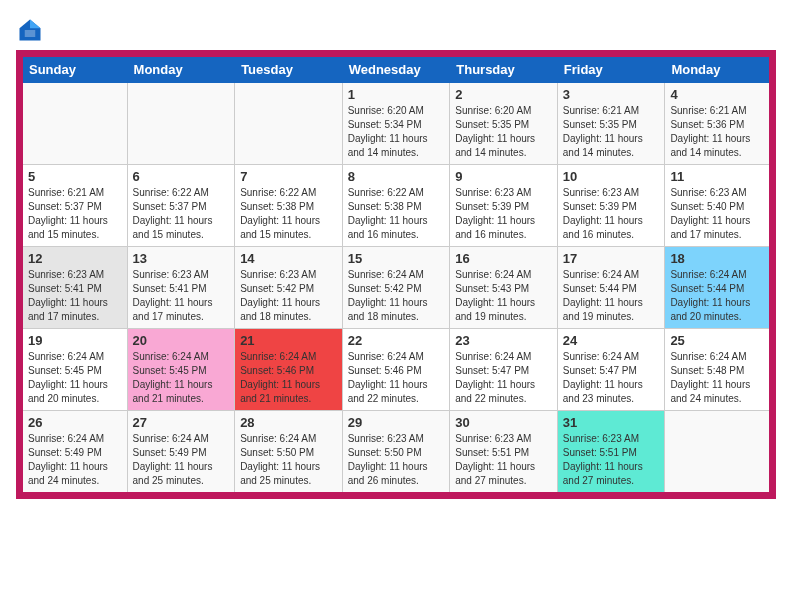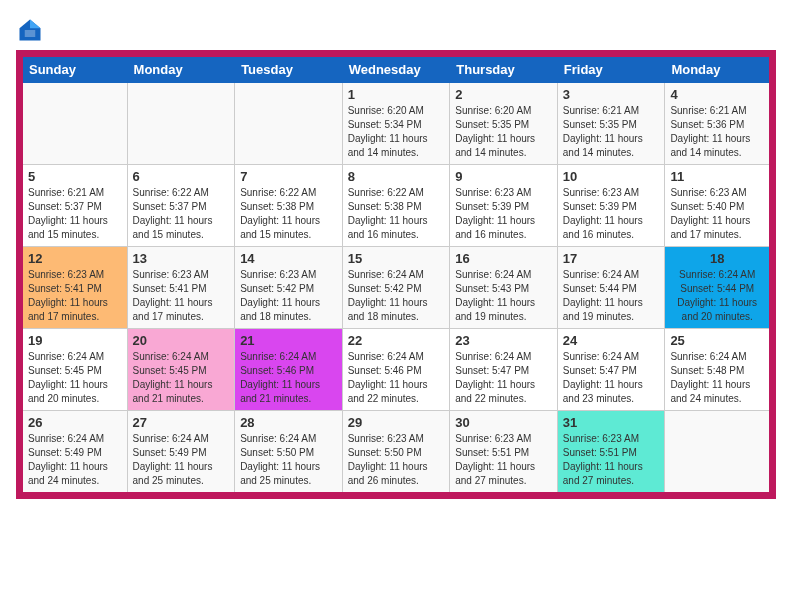--- a/index.html
+++ b/index.html
@@ -185,21 +185,21 @@
           <td style="background: rgb(255, 255, 255);">
             <span class="day-num">10</span>
             <div class="cell-content">Sunrise: 6:23 AM<br>Sunset: 5:39 PM<br>Daylight: 11 hours and 16 minutes.</div>
           </td>
           <td style="background: rgb(255, 255, 255);">
             <span class="day-num">11</span>
             <div class="cell-content">Sunrise: 6:23 AM<br>Sunset: 5:40 PM<br>Daylight: 11 hours and 17 minutes.</div>
           </td>
         </tr>
         <tr>
-          <td style="background: #fdba74;">
+          <td style="background: #e5e5e5;">
             <span class="day-num">12</span>
             <div class="cell-content">Sunrise: 6:23 AM<br>Sunset: 5:41 PM<br>Daylight: 11 hours and 17 minutes.</div>
           </td>
           <td style="background: rgb(249, 249, 249);">
             <span class="day-num">13</span>
             <div class="cell-content">Sunrise: 6:23 AM<br>Sunset: 5:41 PM<br>Daylight: 11 hours and 17 minutes.</div>
           </td>
           <td style="background: rgb(249, 249, 249);">
             <span class="day-num">14</span>
             <div class="cell-content">Sunrise: 6:23 AM<br>Sunset: 5:42 PM<br>Daylight: 11 hours and 18 minutes.</div>
@@ -209,35 +209,35 @@
             <div class="cell-content">Sunrise: 6:24 AM<br>Sunset: 5:42 PM<br>Daylight: 11 hours and 18 minutes.</div>
           </td>
           <td style="background: rgb(249, 249, 249);">
             <span class="day-num">16</span>
             <div class="cell-content">Sunrise: 6:24 AM<br>Sunset: 5:43 PM<br>Daylight: 11 hours and 19 minutes.</div>
           </td>
           <td style="background: rgb(249, 249, 249);">
             <span class="day-num">17</span>
             <div class="cell-content">Sunrise: 6:24 AM<br>Sunset: 5:44 PM<br>Daylight: 11 hours and 19 minutes.</div>
           </td>
-          <td style="background: #0ea5e9; text-align: center;">
+          <td style="background: #7dd3fc;">
             <span class="day-num">18</span>
             <div class="cell-content">Sunrise: 6:24 AM<br>Sunset: 5:44 PM<br>Daylight: 11 hours and 20 minutes.</div>
           </td>
         </tr>
         <tr>
           <td style="background: rgb(255, 255, 255);">
             <span class="day-num">19</span>
             <div class="cell-content">Sunrise: 6:24 AM<br>Sunset: 5:45 PM<br>Daylight: 11 hours and 20 minutes.</div>
           </td>
           <td style="background: #f9a8d4; margin-top: 36px;">
             <span class="day-num">20</span>
             <div class="cell-content">Sunrise: 6:24 AM<br>Sunset: 5:45 PM<br>Daylight: 11 hours and 21 minutes.</div>
           </td>
-          <td style="background: #d946ef;">
+          <td style="background: #ef4444;">
             <span class="day-num">21</span>
             <div class="cell-content">Sunrise: 6:24 AM<br>Sunset: 5:46 PM<br>Daylight: 11 hours and 21 minutes.</div>
           </td>
           <td style="background: rgb(255, 255, 255);">
             <span class="day-num">22</span>
             <div class="cell-content">Sunrise: 6:24 AM<br>Sunset: 5:46 PM<br>Daylight: 11 hours and 22 minutes.</div>
           </td>
           <td style="background: rgb(255, 255, 255);">
             <span class="day-num">23</span>
             <div class="cell-content">Sunrise: 6:24 AM<br>Sunset: 5:47 PM<br>Daylight: 11 hours and 22 minutes.</div>

